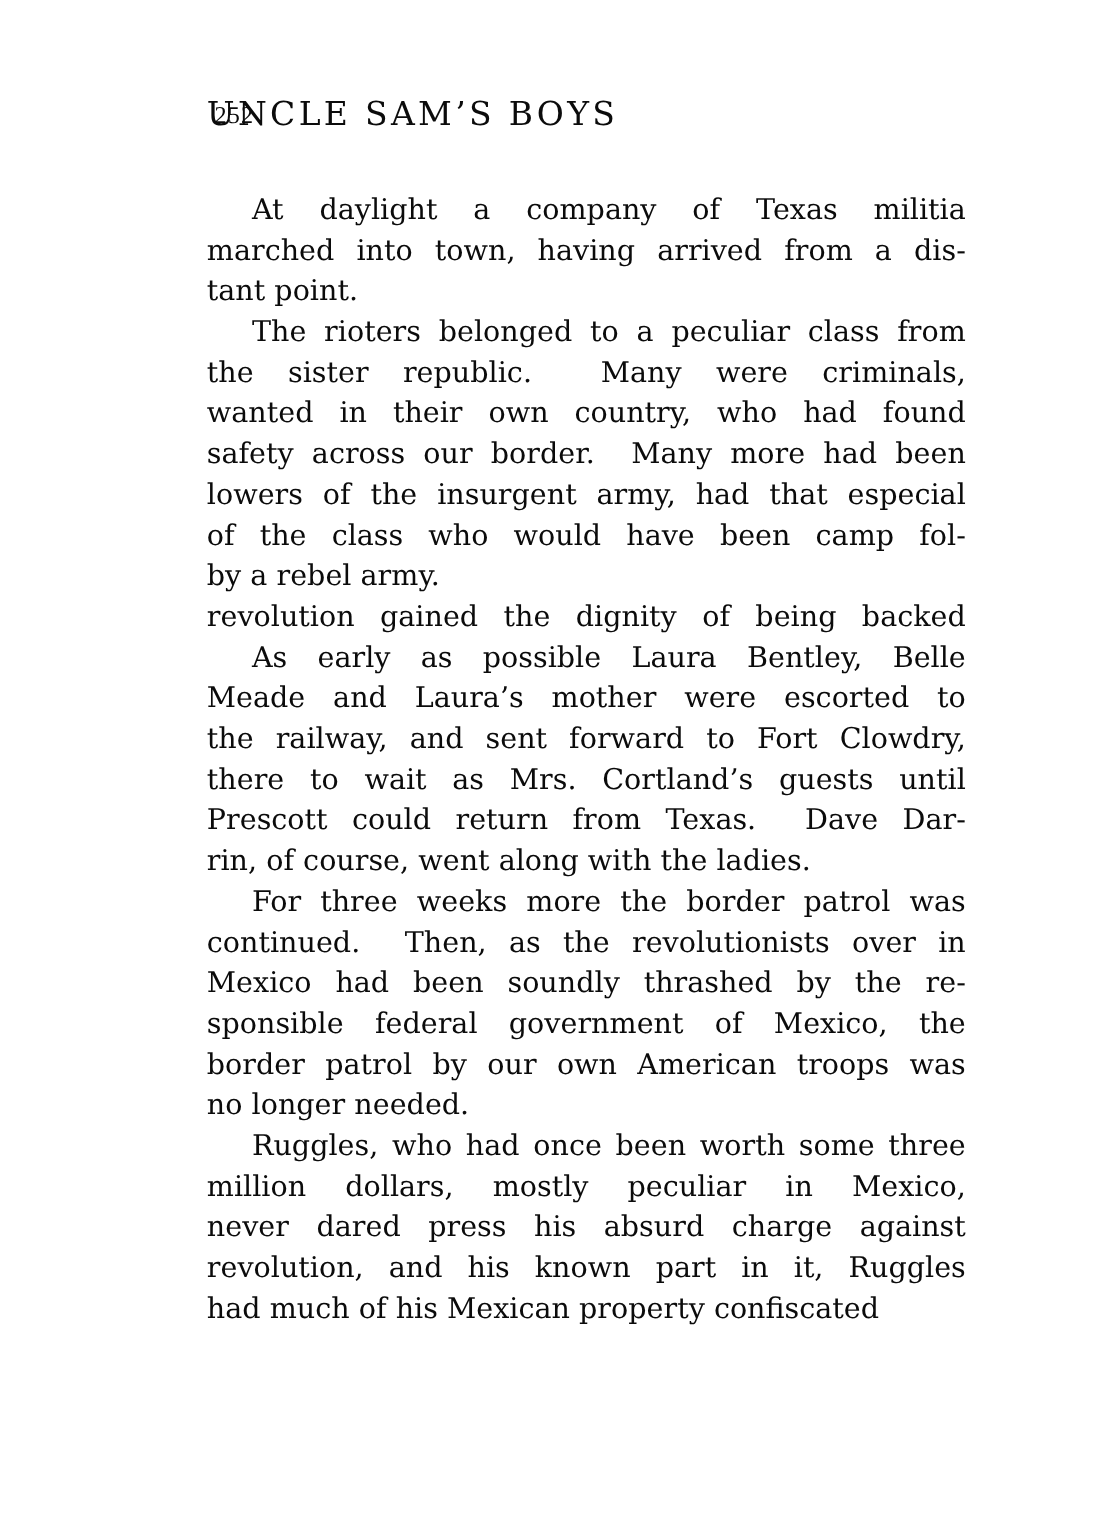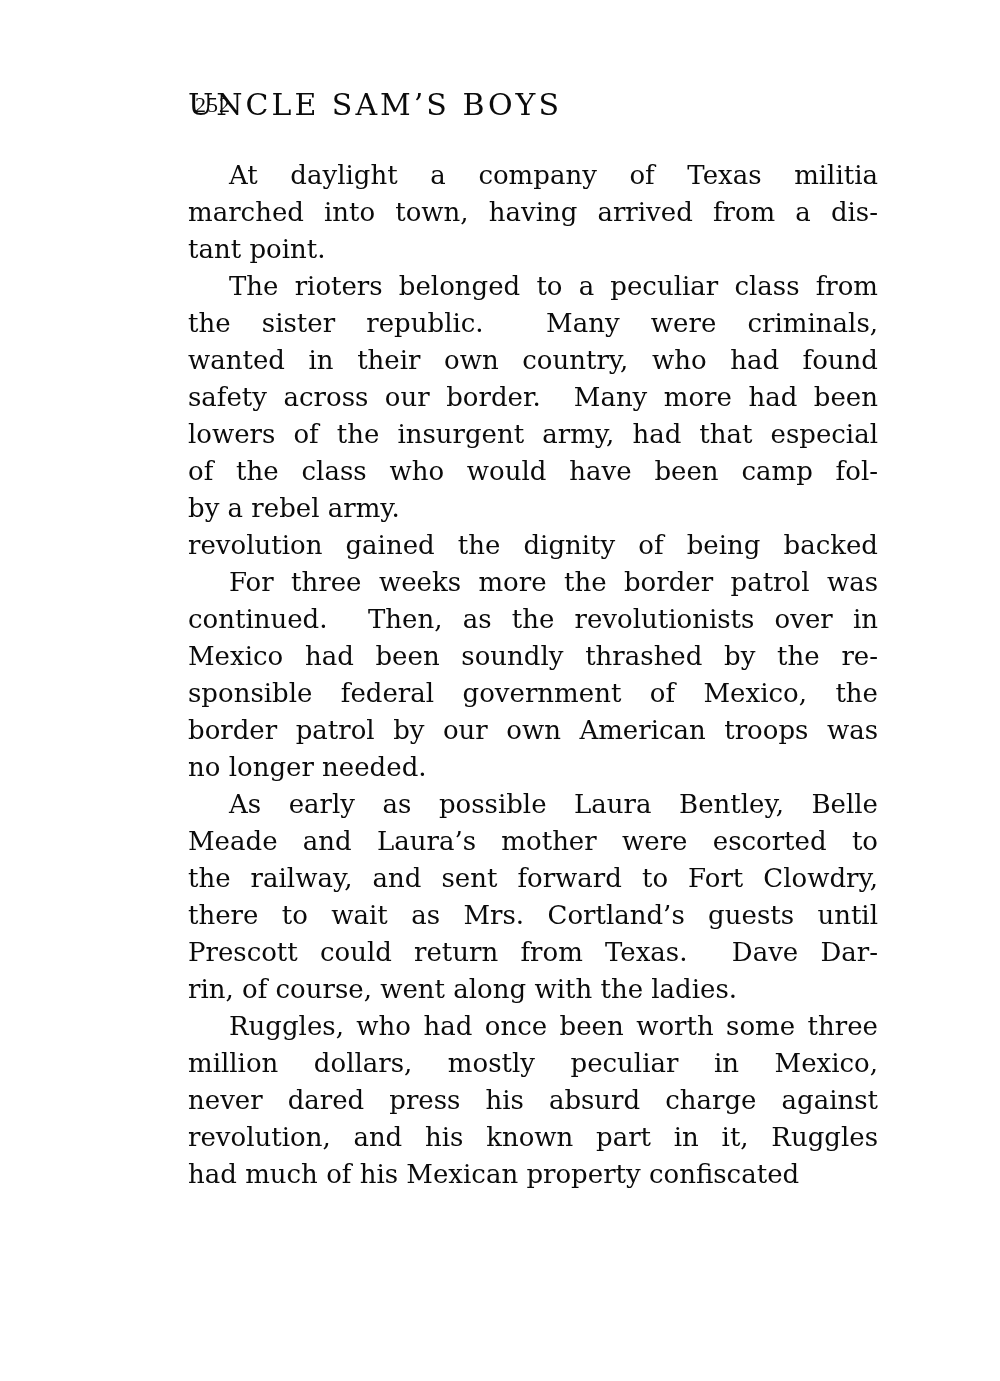--- a/index.html
+++ b/index.html
@@ -36,21 +36,21 @@
     display: block;
     text-align: left;
     font-size: 30px;
     line-height: 34px;
     letter-spacing: 3px;
     white-space: nowrap;
   }
   .body {
     position: absolute;
     left: 188px;
-    top: 157px;
+    top: 173px;
     width: 690px;
     font-size: 26px;
     line-height: 37px;
   }
   .paragraph {
     margin: 0;
   }
   .line {
     text-align: justify;
     text-align-last: justify;
@@ -83,34 +83,34 @@
         <div class="line first">The rioters belonged to a peculiar class from</div>
         <div class="line">the sister republic.&nbsp; Many were criminals,</div>
         <div class="line">wanted in their own country, who had found</div>
         <div class="line">safety across our border.&nbsp; Many more had been</div>
         <div class="line">lowers of the insurgent army, had that especial</div>
         <div class="line">of the class who would have been camp fol-</div>
         <div class="line last">by a rebel army.</div>
         <div class="line">revolution gained the dignity of being backed</div>
       </div>
       <div class="paragraph">
+        <div class="line first">As early as possible Laura Bentley, Belle</div>
+        <div class="line">Meade and Laura’s mother were escorted to</div>
+        <div class="line">the railway, and sent forward to Fort Clowdry,</div>
+        <div class="line">there to wait as Mrs. Cortland’s guests until</div>
+        <div class="line">Prescott could return from Texas.&nbsp; Dave Dar-</div>
+        <div class="line last">rin, of course, went along with the ladies.</div>
+      </div>
+      <div class="paragraph">
         <div class="line first">For three weeks more the border patrol was</div>
         <div class="line">continued.&nbsp; Then, as the revolutionists over in</div>
         <div class="line">Mexico had been soundly thrashed by the re-</div>
         <div class="line">sponsible federal government of Mexico, the</div>
         <div class="line">border patrol by our own American troops was</div>
         <div class="line last">no longer needed.</div>
-      </div>
-      <div class="paragraph">
-        <div class="line first">As early as possible Laura Bentley, Belle</div>
-        <div class="line">Meade and Laura’s mother were escorted to</div>
-        <div class="line">the railway, and sent forward to Fort Clowdry,</div>
-        <div class="line">there to wait as Mrs. Cortland’s guests until</div>
-        <div class="line">Prescott could return from Texas.&nbsp; Dave Dar-</div>
-        <div class="line last">rin, of course, went along with the ladies.</div>
       </div>
       <div class="paragraph">
         <div class="line first">Ruggles, who had once been worth some three</div>
         <div class="line">million dollars, mostly peculiar in Mexico,</div>
         <div class="line">never dared press his absurd charge against</div>
         <div class="line">revolution, and his known part in it, Ruggles</div>
         <div class="line last">had much of his Mexican property confiscated</div>
       </div>
     </div>
 </div>

